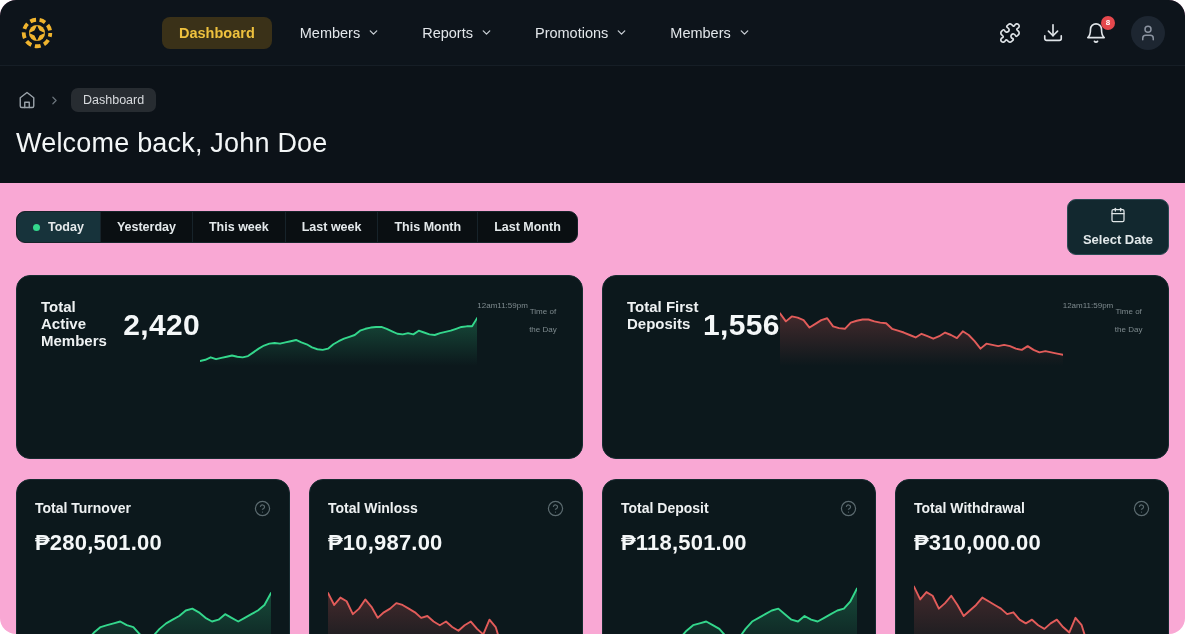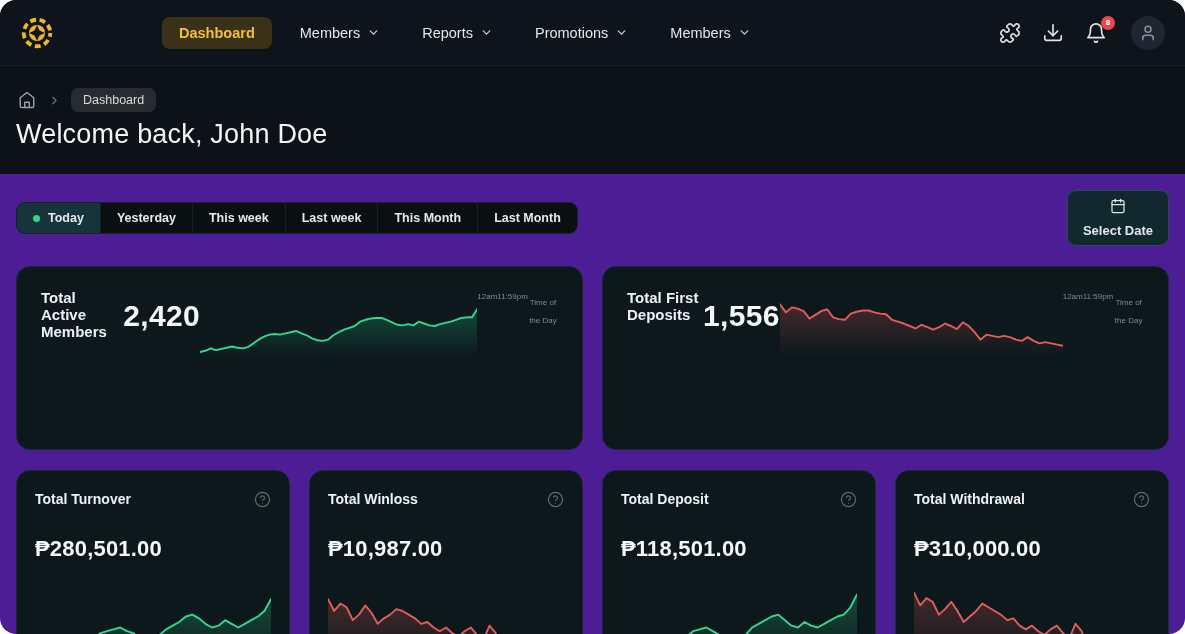--- a/index.html
+++ b/index.html
@@ -1,19 +1,19 @@
 <!DOCTYPE html>
 <html><head>
 <meta charset="utf-8">
 <style>
   * { margin:0; padding:0; box-sizing:border-box; }
   html,body { background:#ffffff; font-family:"Liberation Sans","DejaVu Sans",sans-serif; }
   .frame {
     width:1185px; height:634px; border-radius:16px; overflow:hidden;
-    background:#4c1d95; position:relative; margin:0 auto;
+    background:#f9a8d4; position:relative; margin:0 auto;
   }
   
   .topnav {
     height:66px; background:#0d141b; border-bottom:1px solid #161e26;
     display:flex; align-items:center; padding:0 20px;
   }
   .logo { width:34px; height:34px; display:block; }
   .nav-items { display:flex; align-items:center; gap:14px; margin-left:108px; }
   .nav-item {
     display:flex; align-items:center; gap:7px; color:#e2e6ea; font-size:14.5px;
@@ -39,21 +39,21 @@
   
   .hero { background:#0c1218; padding:22px 16px 24px; }
   .breadcrumb { display:flex; align-items:center; gap:10px; }
   .breadcrumb .home { width:22px; height:22px; display:flex; align-items:center; justify-content:center; cursor:pointer; }
   .breadcrumb .home svg { stroke:#9aa2a9; }
   .crumb-sep svg { stroke:#6b747c; display:block; }
   .crumb-chip {
     background:#272c31; color:#d8dbde; font-size:12.5px; padding:5px 12px;
     border-radius:7px; cursor:pointer;
   }
-  .welcome { margin-top:7px; color:#f3f6f7; font-size:27px; font-weight:500; letter-spacing:.2px; }
+  .welcome { margin-top:16px; color:#f3f6f7; font-size:27px; font-weight:500; letter-spacing:.2px; }
   
   .main { padding:0 16px; }
   .filter-row { margin-top:16px; display:flex; align-items:center; justify-content:space-between; }
   .tabs {
     display:flex; background:#0a0f12; border:1px solid #17232a; border-radius:9px; overflow:hidden;
   }
   .tab {
     display:flex; align-items:center; gap:8px; padding:8px 16px; cursor:pointer;
     color:#e4e9eb; font-size:12.5px; font-weight:700; border-right:1px solid #17232a; white-space:nowrap;
   }
@@ -76,21 +76,21 @@
   .big-chart { margin-top:6px; height:62px; }
   .axis-row { display:flex; justify-content:flex-end; margin-top:3px; }
   .axis-label, .axis-mid { color:#7e8a8e; font-size:8px; }
   .axis-mid-row { text-align:center; margin-top:2px; }
   .small-grid { margin-top:20px; display:grid; grid-template-columns:repeat(4,1fr); gap:19px; }
   .small-card { height:220px; padding:20px 18px 0; display:flex; flex-direction:column; }
   .small-head { display:flex; align-items:flex-start; justify-content:space-between; }
   .small-title { color:#eef1f2; font-size:14px; font-weight:700; }
   .help { width:17px; height:17px; cursor:pointer; flex:none; }
   .help svg { stroke:#5c6b70; display:block; }
-  .small-value { margin-top:28px; color:#f4f7f8; font-size:22px; font-weight:700; letter-spacing:.2px; }
+  .small-value { margin-top:13px; color:#f4f7f8; font-size:22px; font-weight:700; letter-spacing:.2px; }
   .small-chart { margin-top:14px; height:92px; }
   .chart { width:100%; }
 </style>
 </head>
 <body>
 
 <div class="frame">
 
   <div class="topnav">
     <svg class="logo" viewBox="0 0 32 32">

